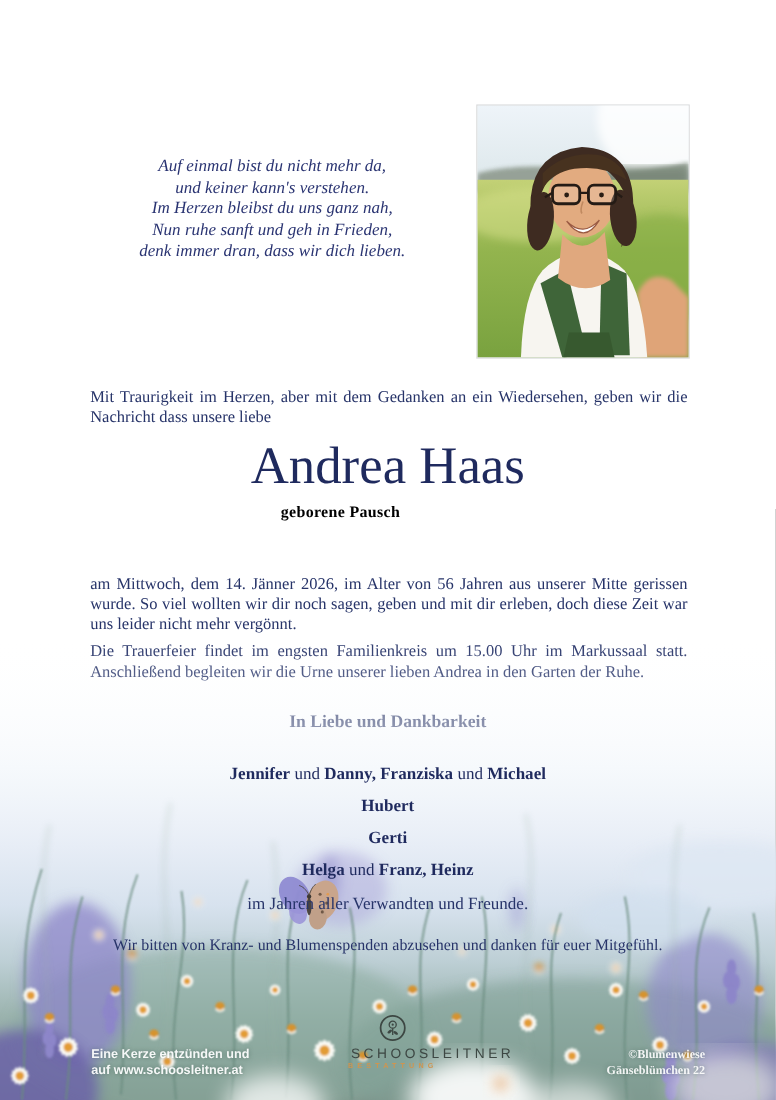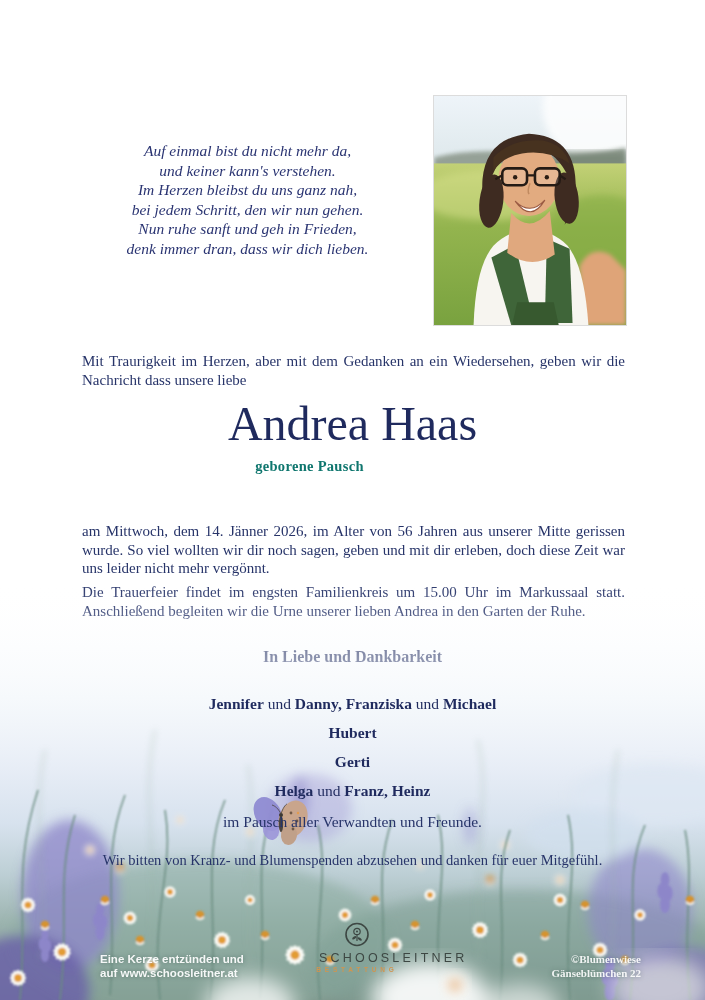--- a/index.html
+++ b/index.html
@@ -26,21 +26,21 @@
   .intro{
     position:absolute;left:82px;top:352px;width:543px;
     font-size:15px;line-height:18.5px;text-align:justify;color:#273469;
   }
   .deceased-name{
     position:absolute;left:0;top:398px;width:705px;
     text-align:center;font-size:48px;line-height:52px;color:#1f2a5e;
   }
   .maiden{
     position:absolute;left:0;top:458px;width:619px;text-align:center;
-    font-size:14.5px;font-weight:bold;color:#0f766e;letter-spacing:.3px;
+    font-size:14.5px;font-weight:bold;color:#000000;letter-spacing:.3px;
   }
   .paras{position:absolute;left:82px;top:486px;width:543px;margin-top:36px;}
   .paras p{
     margin:0 0 5.5px 0;font-size:15px;line-height:18.5px;
     text-align:justify;color:#273469;
   }
   .closing-title{
     position:absolute;left:0;top:648px;width:705px;text-align:center;
     font-size:16px;font-weight:bold;color:#1f2a5e;
   }
@@ -52,21 +52,21 @@
     font-size:15.5px;line-height:20px;color:#273469;z-index:3;
   }
   .request{
     position:absolute;left:0;top:850px;width:705px;text-align:center;
     font-size:14.5px;line-height:20px;color:#273469;z-index:3;font-family:Liberation Serif, serif;
   }
   
   .meadow{position:absolute;left:0;top:580px;width:705px;height:420px;z-index:1;}
   
   .candle-note{
-    position:absolute;left:100px;top:953px;z-index:4;
+    position:absolute;left:83px;top:953px;z-index:4;
     font-family:"Liberation Sans","DejaVu Sans",sans-serif;
     font-size:11.5px;line-height:13.5px;font-weight:bold;
     color:rgba(255,255,255,.93);text-shadow:0 0 4px rgba(60,90,80,.55);
   }
   .brand{
     position:absolute;left:283px;top:922px;width:148px;z-index:4;
     text-align:center;font-family:"Liberation Sans","DejaVu Sans",sans-serif;
   }
   .brand .flower{display:block;margin:0 auto 1px auto;}
   .brand-name{
@@ -242,21 +242,20 @@
       <ellipse cx="0" cy="2" rx="2.2" ry="8" fill="#4a4440"></ellipse>
       <circle cx="0" cy="-7" r="2" fill="#3d3833"></circle>
       <path d="M0,-8 C-3,-14 -6,-16 -9,-17 M0,-8 C2,-14 4,-17 6,-18" stroke="#4a4440" stroke-width="0.8" fill="none"></path>
     </g>
   </svg>
 
   <div class="poem">
       <div>Auf einmal bist du nicht mehr da,</div>
       <div>und keiner kann's verstehen.</div>
       <div>Im Herzen bleibst du uns ganz nah,</div>
-      <div>bei jedem Schritt, den wir nun gehen.</div>
       <div>Nun ruhe sanft und geh in Frieden,</div>
       <div>denk immer dran, dass wir dich lieben.</div>
     </div>
 
   <div class="photo">
     <svg viewBox="0 0 194 231" preserveAspectRatio="none" aria-hidden="true">
       <defs>
         <linearGradient id="skyg" x1="0" y1="0" x2="0" y2="1">
           <stop offset="0" stop-color="#eef4f9"></stop>
           <stop offset="1" stop-color="#dbe6e9"></stop>
@@ -327,21 +326,21 @@
 
   <div class="closing-title">In Liebe und Dankbarkeit</div>
 
   <div class="mourners">
       <div class="mourner-line"><span class="bold">Jennifer</span><span> und </span><span class="bold">Danny, Franziska</span><span> und </span><span class="bold">Michael</span></div>
       <div class="mourner-line"><span class="bold">Hubert</span></div>
       <div class="mourner-line"><span class="bold">Gerti</span></div>
       <div class="mourner-line"><span class="bold">Helga</span><span> und </span><span class="bold">Franz, Heinz</span></div>
     </div>
 
-  <div class="behalf">im Pausch aller Verwandten und Freunde.</div>
+  <div class="behalf">im Jahren aller Verwandten und Freunde.</div>
 
   <div class="request">Wir bitten von Kranz- und Blumenspenden abzusehen und danken für euer Mitgefühl.</div>
 
   <div class="candle-note">
     <div>Eine Kerze entzünden und</div>
     <div>auf www.schoosleitner.at</div>
   </div>
 
   <div class="brand">
     <svg class="flower" width="26" height="28" viewBox="0 0 26 28" aria-hidden="true">

